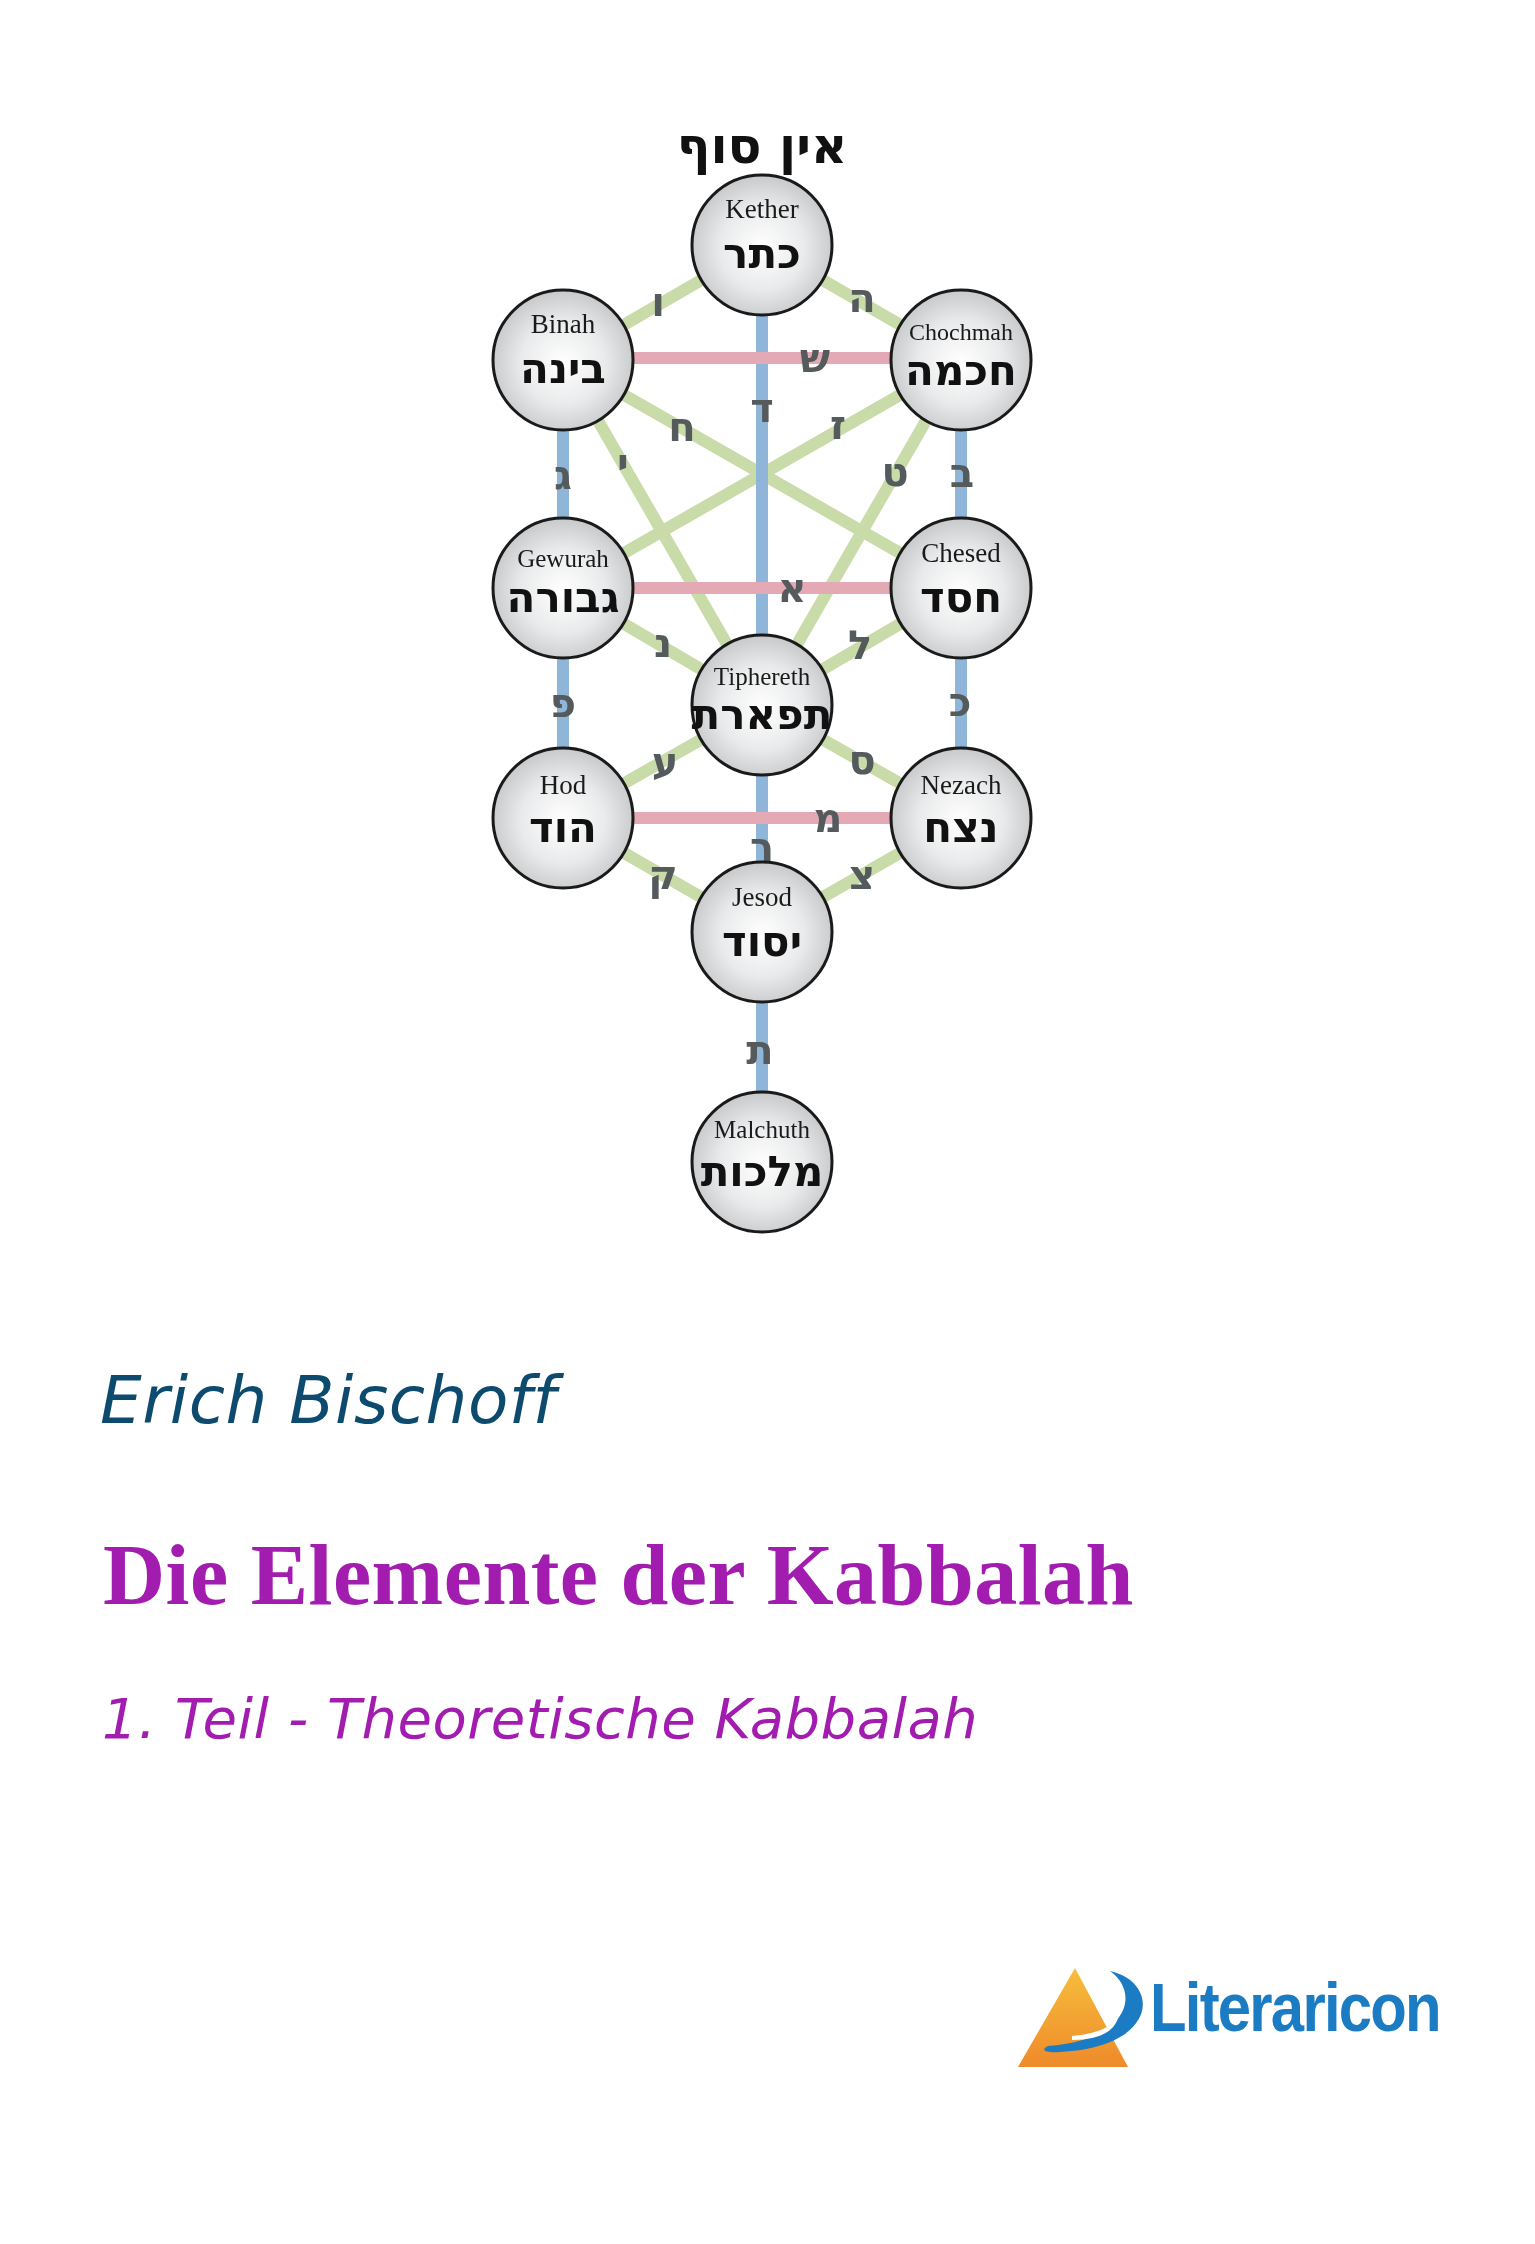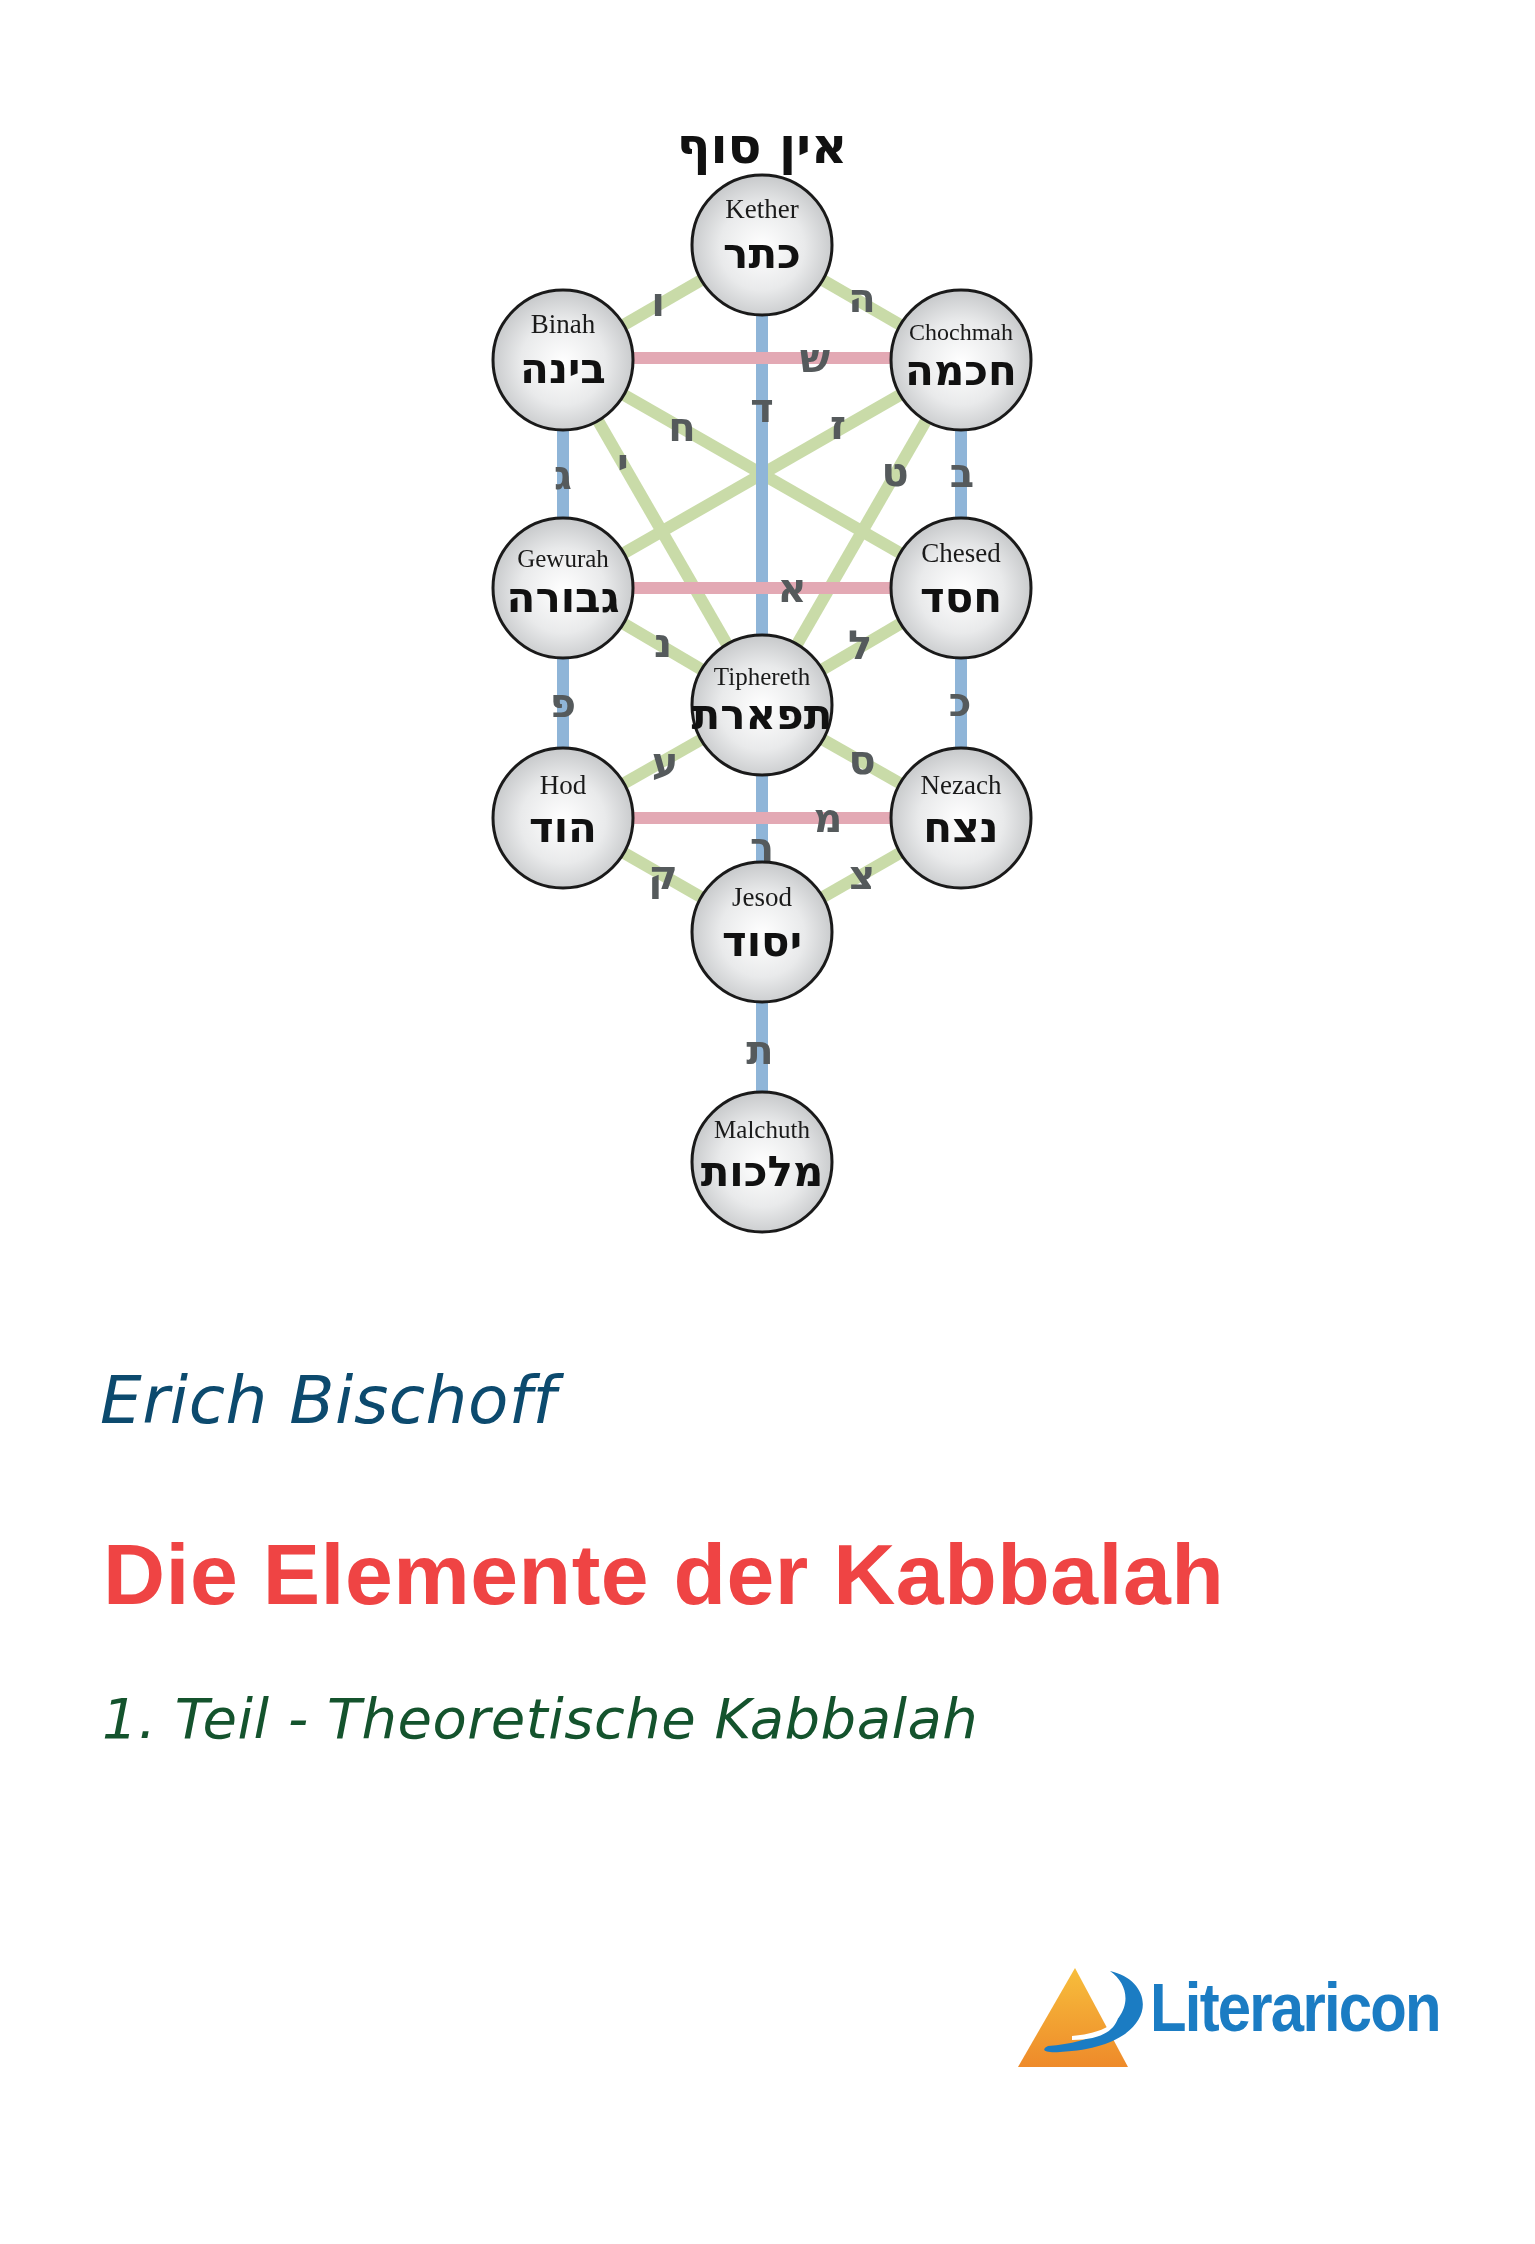--- a/index.html
+++ b/index.html
@@ -4,22 +4,22 @@
 <style>
   html, body { margin:0; padding:0; background:#ffffff; }
   body { width:1535px; height:2244px; position:relative; overflow:hidden; font-family:"DejaVu Sans", sans-serif; }
   #cover { position:absolute; left:0; top:0; width:1535px; height:2244px; background:#ffffff; }
   #tree { position:absolute; left:0; top:0; width:1535px; height:1260px; }
   .node-en { font-family:"Liberation Serif", serif; font-size:27px; fill:#1a1a1a; text-anchor:middle; }
   .node-he { font-family:"DejaVu Sans", sans-serif; font-weight:bold; font-size:42px; fill:#111; text-anchor:middle; }
   .path-letter { font-family:"DejaVu Sans", sans-serif; font-weight:bold; font-size:40px; fill:#555a5c; text-anchor:middle; dominant-baseline:central; }
   .ein-sof { font-family:"DejaVu Sans", sans-serif; font-weight:bold; font-size:50px; fill:#111; text-anchor:middle; }
   .author { position:absolute; left:100px; top:1362px; font-family:"DejaVu Sans", sans-serif; font-style:italic; font-size:66px; color:#0c4a6e; white-space:nowrap; letter-spacing:0.5px; }
-  .title { position:absolute; left:103px; top:1525px; font-family:Liberation Sans, sans-serif; font-weight:bold; font-size:86px; color:#ef4444; white-space:nowrap; letter-spacing:0.5px; }
-  .subtitle { position:absolute; left:102px; top:1686px; font-family:"DejaVu Sans", sans-serif; font-style:italic; font-size:56px; color:#14532d; white-space:nowrap; letter-spacing:0.5px; }
+  .title { position:absolute; left:103px; top:1525px; font-family:Liberation Serif, serif; font-weight:bold; font-size:86px; color:#a21caf; white-space:nowrap; letter-spacing:0.5px; }
+  .subtitle { position:absolute; left:102px; top:1686px; font-family:"DejaVu Sans", sans-serif; font-style:italic; font-size:56px; color:#a21caf; white-space:nowrap; letter-spacing:0.5px; }
   .logo { position:absolute; left:1010px; top:1962px; width:420px; height:112px; }
   .logo-text { position:absolute; left:140px; top:6px; font-family:"Liberation Sans", sans-serif; font-weight:bold; font-size:68px; color:#1b7cc3; letter-spacing:-2px; transform:scaleX(0.88); transform-origin:left center; white-space:nowrap; }
   .logo-mark { position:absolute; left:0; top:0; width:150px; height:112px; }
 </style>
 </head>
 <body>
 
 <div id="cover">
 
   <svg id="tree" viewBox="0 0 1535 1260" xmlns="http://www.w3.org/2000/svg">

